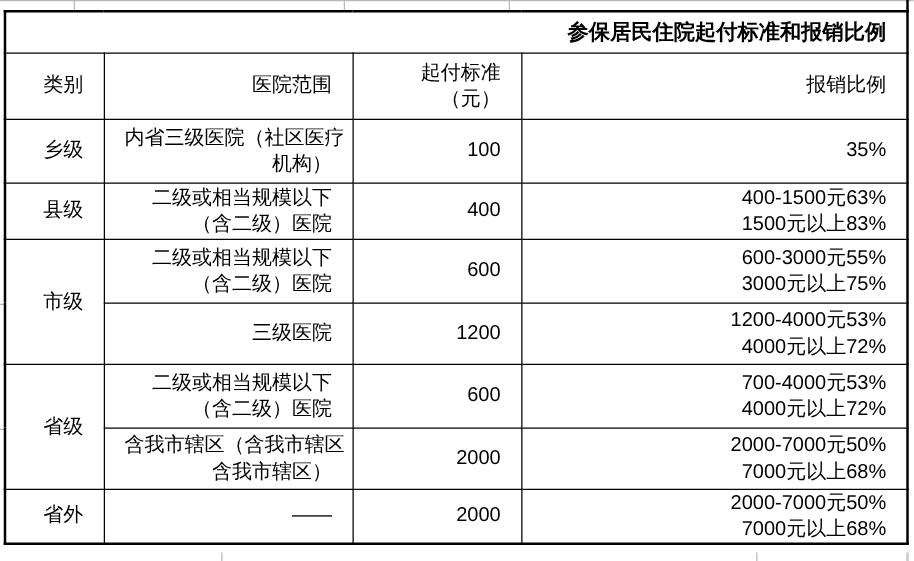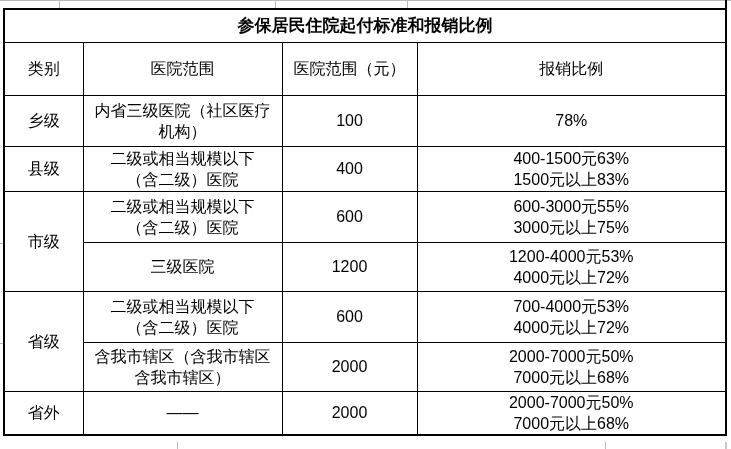--- a/index.html
+++ b/index.html
@@ -32,23 +32,23 @@
     position: absolute;
     left: 3px;
     top: 8px;
     width: 724px;
     border-collapse: collapse;
     table-layout: fixed;
     border: 2px solid #000000;
   }
   table.main td {
     border: 1px solid #000000;
-    text-align: center;
+    text-align: right;
     vertical-align: middle;
-    padding: 0 2px;
+    padding: 0 16px;
     font-size: 16px;
     line-height: 21px;
     overflow: hidden;
   }
   tr.title-row td {
     font-weight: bold;
     font-size: 17px;
     border-bottom: 1px solid #000000;
   }
   .two-line div { white-space: nowrap; }
@@ -78,33 +78,33 @@
     </colgroup>
 
     <tbody>
         <tr class="title-row" style="height:33px">
       <td colspan="4">参保居民住院起付标准和报销比例</td>
     </tr>
 
     <tr class="header-row" style="height:53px">
       <td>类别</td>
       <td>医院范围</td>
-      <td>医院范围（元）</td>
+      <td>起付标准（元）</td>
       <td>报销比例</td>
     </tr>
 
     <tr style="height:51px">
       <td>乡级</td>
       <td class="two-line">
         <div>内省三级医院（社区医疗</div>
         <div>机构）</div>
       </td>
       <td>100</td>
       <td class="two-line">
-        <div>78%</div>
+        <div>35%</div>
       </td>
     </tr>
 
     <tr style="height:45px">
       <td>县级</td>
       <td class="two-line">
         <div>二级或相当规模以下</div>
         <div>（含二级）医院</div>
       </td>
       <td>400</td>

